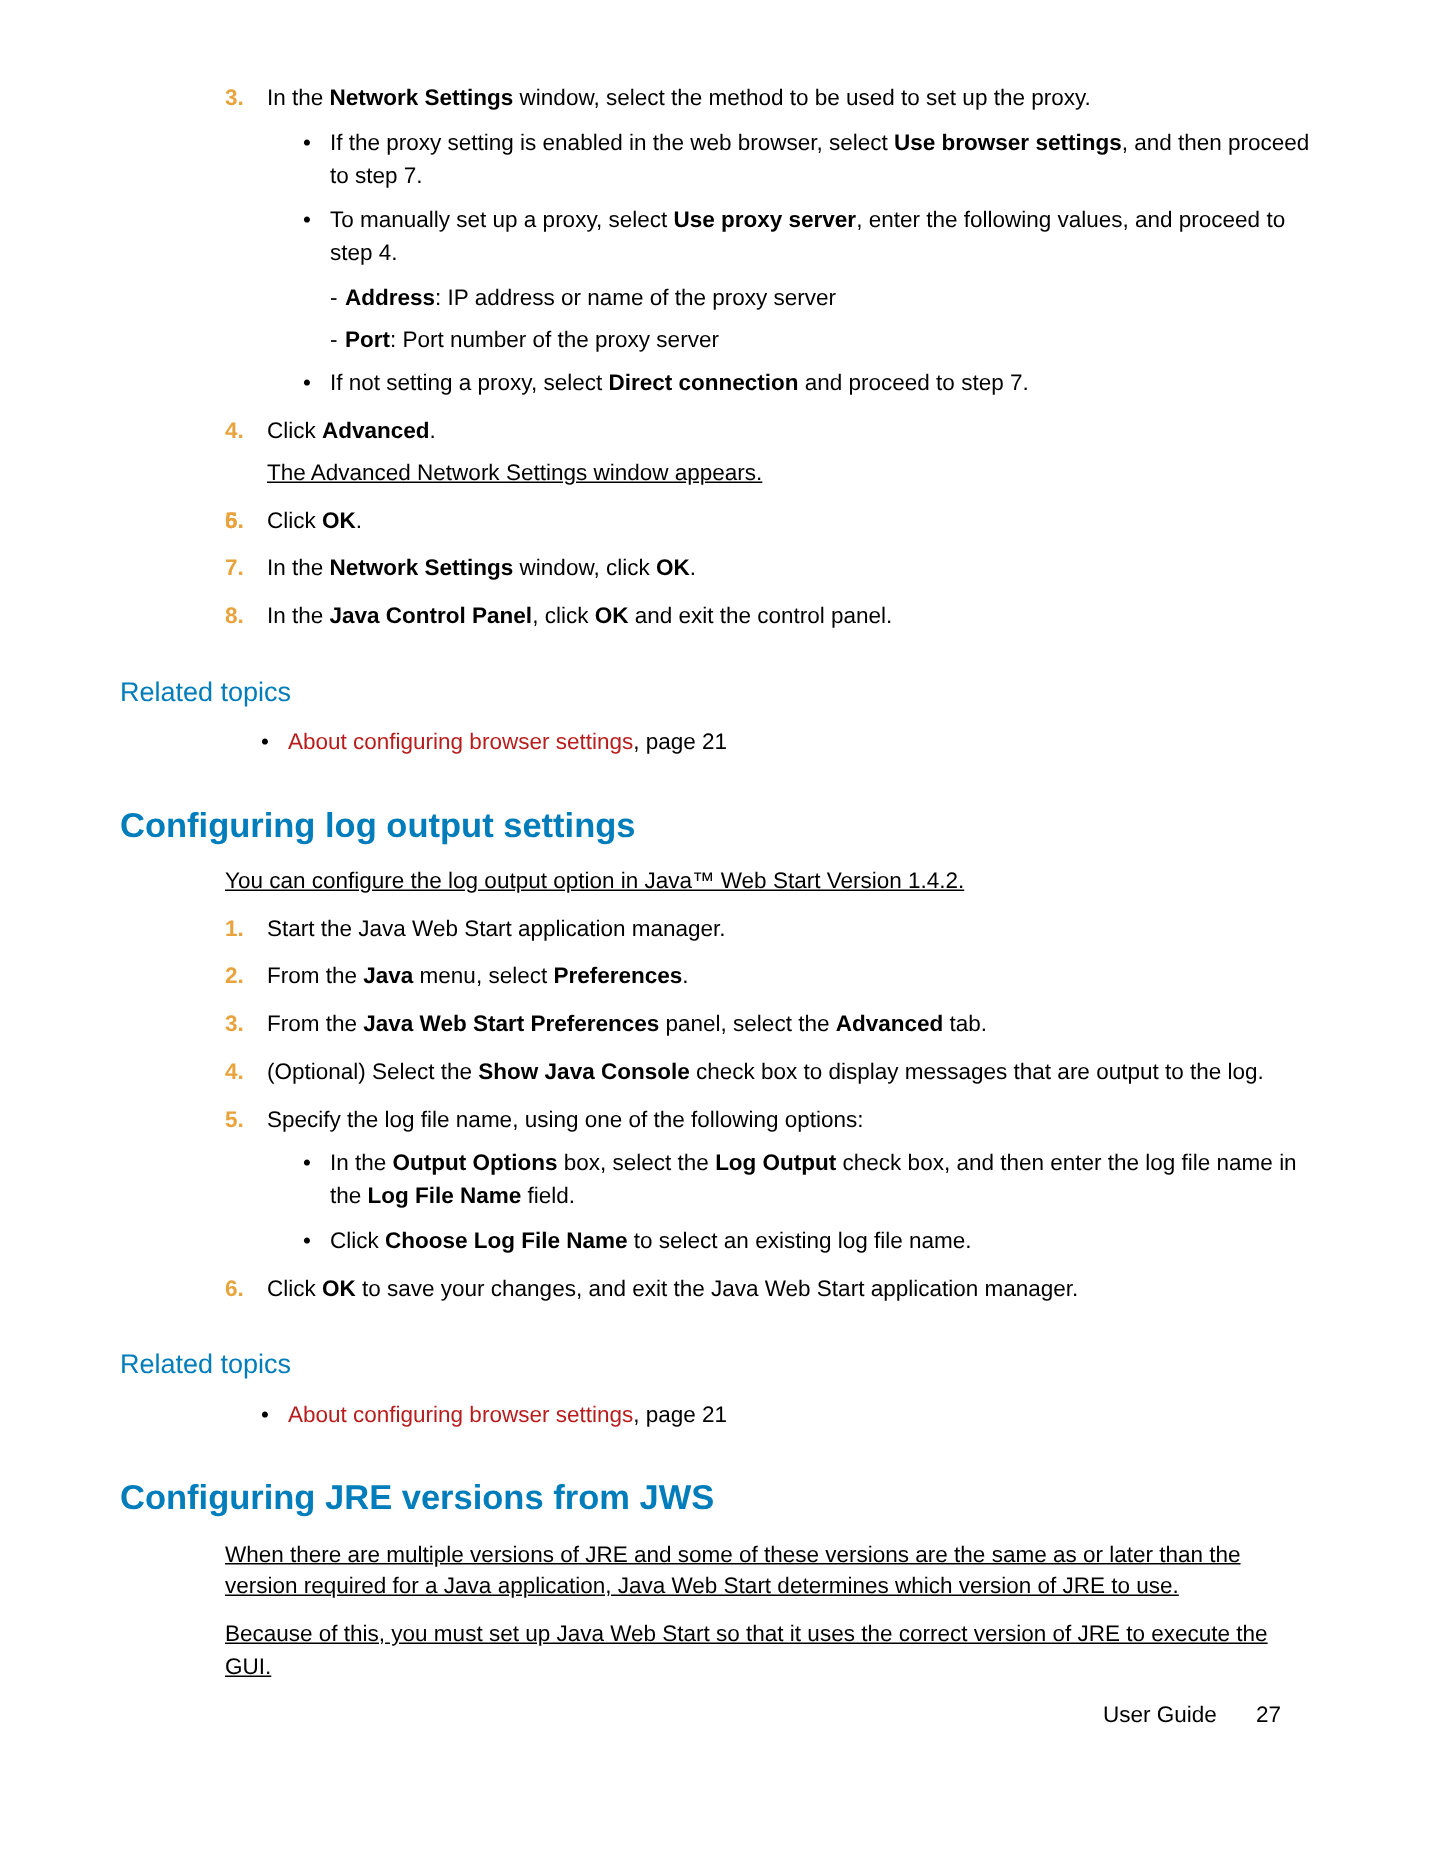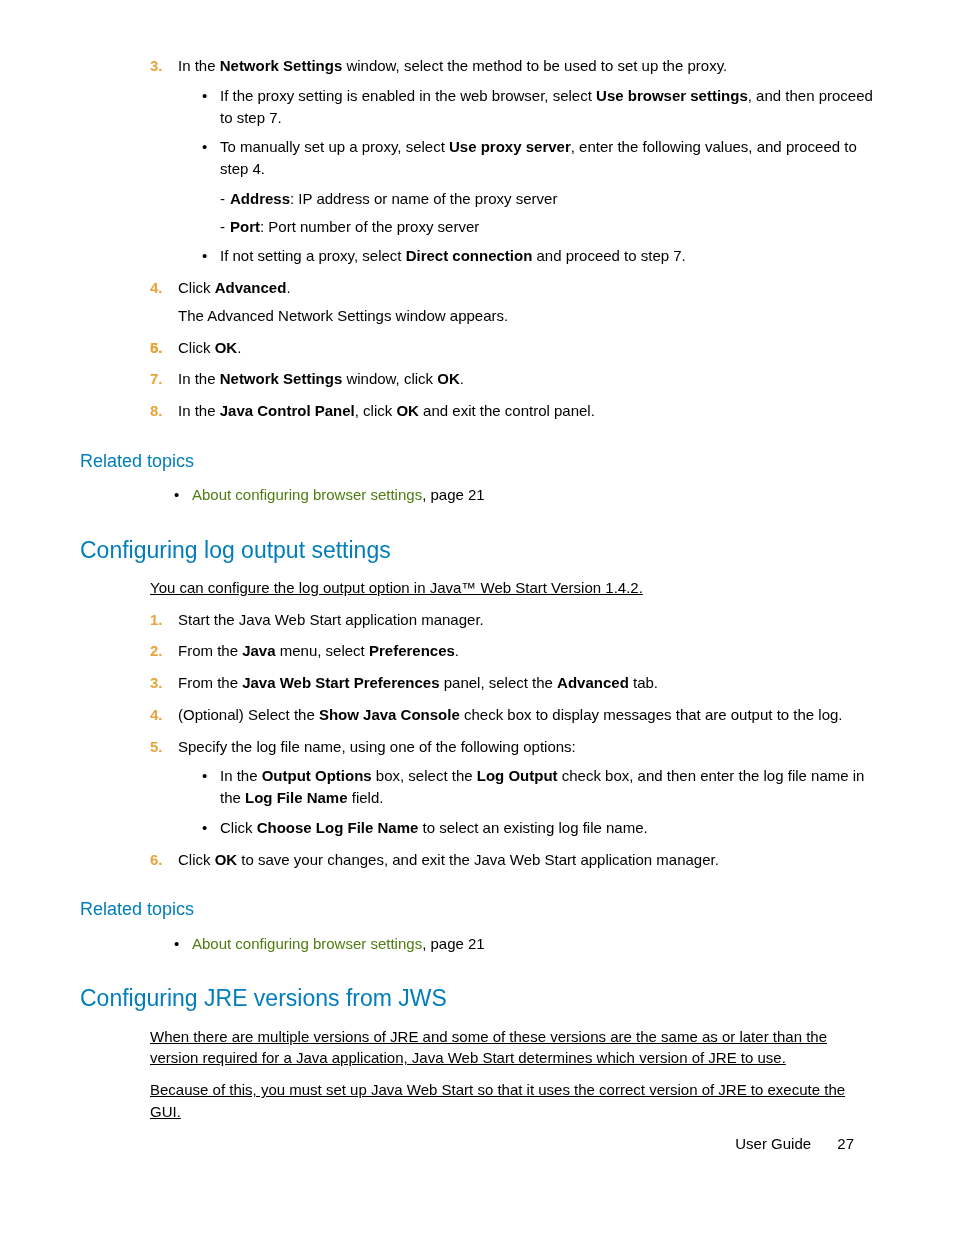--- a/index.html
+++ b/index.html
@@ -9,21 +9,21 @@
     color: #000;
     background: #fff;
     width: 954px;
     height: 1235px;
     position: relative;
     padding: 55px 80px 0 80px;
     line-height: 1.45;
   }
   .heading-blue {
     color: #007dba;
-    font-weight: 400;
+    font-weight: 700;
     font-size: 23px;
     margin-top: 28px;
     margin-bottom: 10px;
   }
   .subheading-blue {
     color: #007dba;
     font-weight: 300;
     font-size: 18px;
     margin-top: 26px;
     margin-bottom: 10px;
@@ -31,22 +31,22 @@
   .num-list { list-style: none; margin-left: 70px; }
   .num-list > li { position: relative; margin-bottom: 10px; padding-left: 28px; }
   .num-list > li .num { position: absolute; left: 0; top: 0; color: #e8a33d; font-weight: 700; }
   .bullet-list { list-style: none; margin-left: 24px; margin-top: 8px; }
   .bullet-list > li { position: relative; padding-left: 18px; margin-bottom: 8px; }
   .bullet-list > li::before { content: "•"; position: absolute; left: 0; top: 0; }
   .dash-list { list-style: none; margin-top: 8px; margin-left: 0; }
   .dash-list > li { position: relative; padding-left: 10px; margin-bottom: 6px; }
   .dash-list > li::before { content: "- "; position: absolute; left: 0; top: 0; }
   .para-indent { margin-left: 70px; margin-bottom: 10px; text-decoration: underline; }
-  .link-blue { color: #4d7c0f; }
-  .sub-para { margin-top: 6px; }
+  .link-blue { color: #b91c1c; }
+  .sub-para { margin-top: 6px; text-decoration: underline; }
   b { font-weight: 700; }
   .footer {
     position: absolute;
     bottom: 80px;
     right: 100px;
     font-size: 15px;
   }
   .footer .pn { margin-left: 22px; }
   .bullet-rel { list-style: none; margin-left: 94px; margin-top: 6px; }
   .bullet-rel > li { position: relative; padding-left: 18px; margin-bottom: 8px; }

